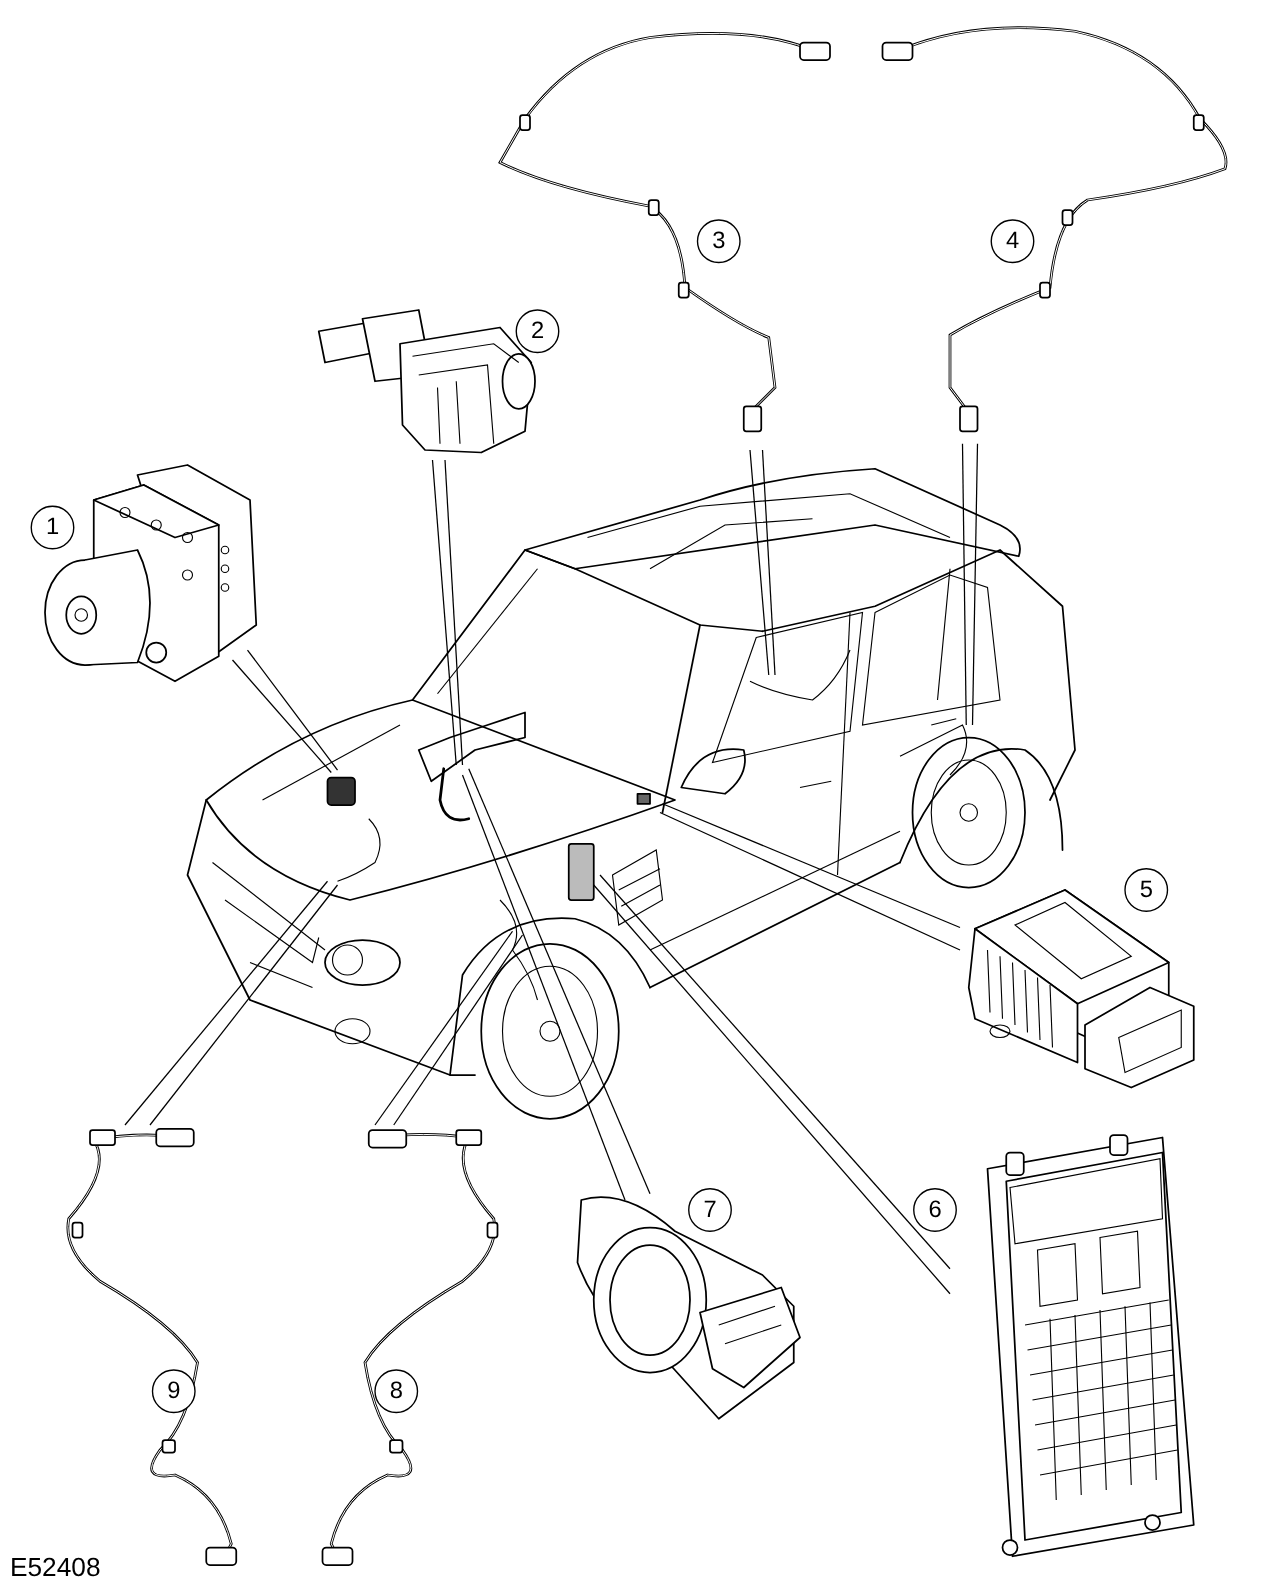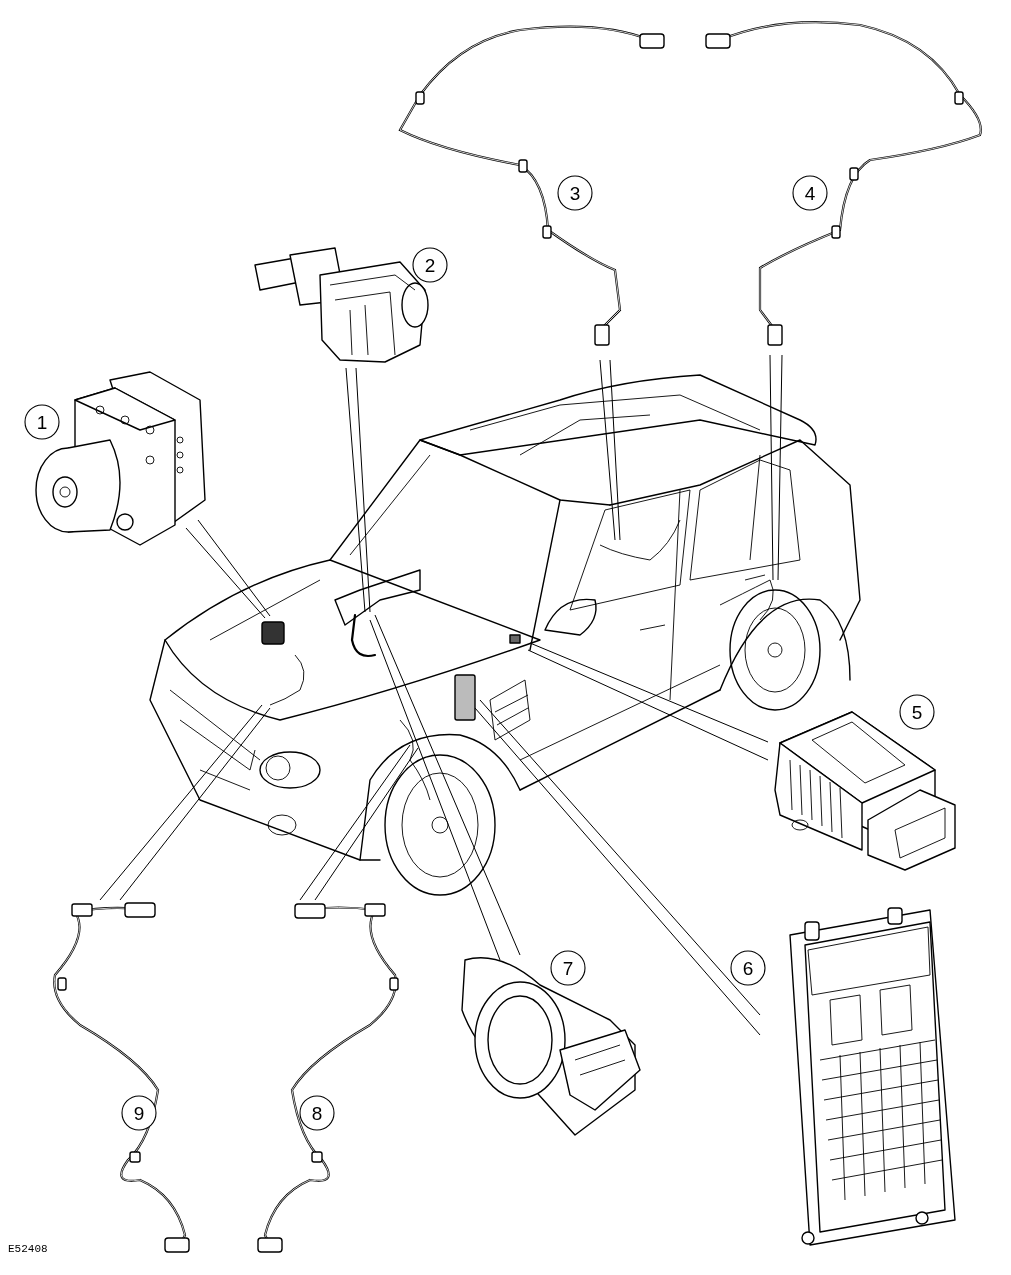--- a/index.html
+++ b/index.html
@@ -6,21 +6,21 @@
   body{width:1011px;height:1275px;position:relative;overflow:hidden;font-family:"Liberation Sans",sans-serif;}
   svg{position:absolute;left:0;top:0;}
   .ln{fill:none;stroke:#000;stroke-width:1.4;stroke-linejoin:round;stroke-linecap:round;}
   .thin{fill:none;stroke:#000;stroke-width:0.9;}
   .lead{fill:none;stroke:#000;stroke-width:1;}
   .wire{fill:none;stroke:#000;stroke-width:2.2;stroke-linecap:round;}
   .wire-in{fill:none;stroke:#fff;stroke-width:0.8;stroke-linecap:round;}
   .part{fill:#fff;stroke:#000;stroke-width:1.4;stroke-linejoin:round;}
   .callout circle{fill:#fff;stroke:#000;stroke-width:1.1;}
   .callout text{font-family:"Liberation Sans",sans-serif;font-size:19px;text-anchor:middle;dominant-baseline:central;fill:#000;}
-  .fig-id{position:absolute;left:8px;top:1243px;font-size:11px;color:#000;font-family:Liberation Mono, monospace;}
+  .fig-id{position:absolute;left:8px;top:1243px;font-size:21px;color:#000;font-family:Liberation Sans, sans-serif;}
 </style>
 </head>
 <body>
 
 <svg width="1011" height="1275" viewBox="0 0 1011 1275">
 
   <g>
 
     <path class="ln" d="M420,440 L560,400 Q620,380 700,375 L800,420 Q820,430 815,445 L700,420 L460,455 Z"></path>
     <path class="thin" d="M470,430 L560,405 L680,395 L760,430"></path>

